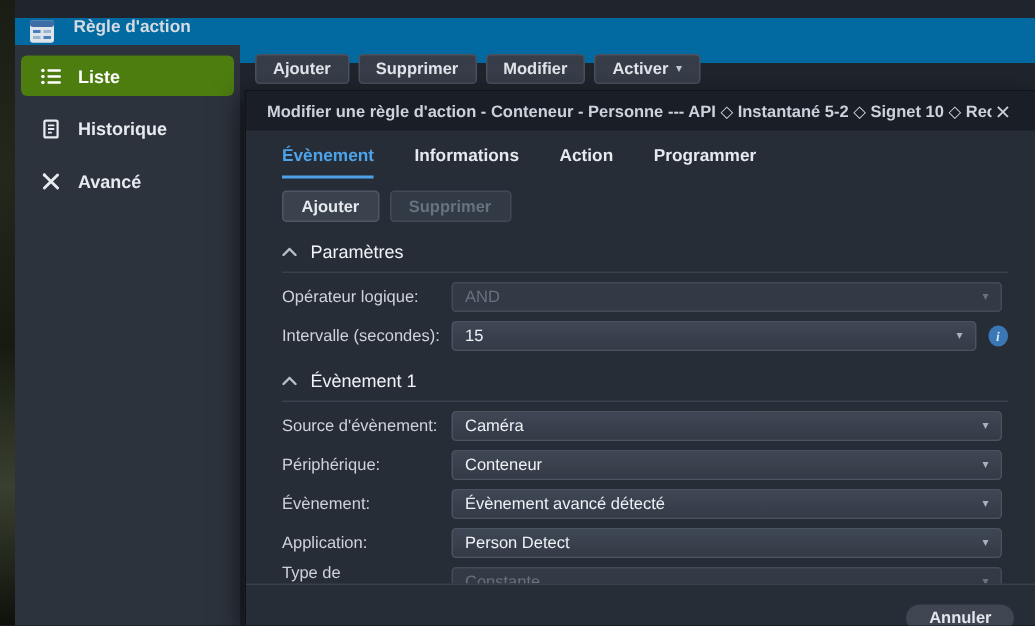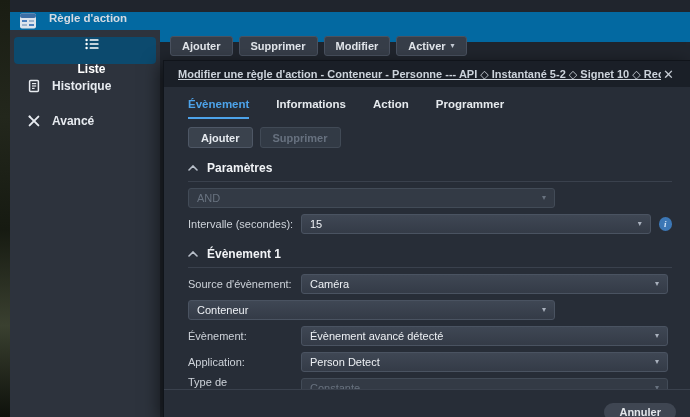--- a/index.html
+++ b/index.html
@@ -13,50 +13,50 @@
   
   .titlebar { position:absolute; left:10px; top:0; right:0; height:30px; background:#0369a1;
     display:flex; padding-left:9px;margin-top:12px; }
   .app-icon { width:18px; height:18px; flex:none; }
   .titlebar-title { margin-left:12px; font-size:11.5px; font-weight:bold; color:#d6dbe2; }
 
   
   .sidebar { position:absolute; left:10px; top:30px; width:150px; bottom:0; background:#2d333d; padding-top:7px; }
   .side-item { height:27px; margin:0 4px 8px 4px; display:flex; align-items:center; gap:11px;
     padding-left:13px; border-radius:4px; color:#e7ebf0; font-size:12px; font-weight:bold; cursor:default; }
-  .side-item.selected { background:#0c4a6e; color:#ffffff;flex-direction:column; }
+  .side-item.selected { background:#4d7c0f; color:#ffffff; }
   .side-icon { width:14px; height:14px; flex:none; display:flex; }
 
   
   .main-toolbar { position:absolute; left:170px; top:36px; display:flex; gap:6px; }
   .tb-btn { height:20px; padding:0 11px; background:#373e49; border:1px solid #4a5260; border-radius:3px;
     color:#e2e6eb; font-size:11px; font-weight:bold; display:flex; align-items:center; gap:5px; cursor:default; }
   .caret { font-size:8px; color:#c3c9d2; line-height:1; }
 
   
   .dialog { position:absolute; left:163px; top:60px; right:0; bottom:0; background:#272d37;
     box-shadow:-4px 4px 16px rgba(0,0,0,.55); display:flex; flex-direction:column; border-top:1px solid #10141a; border-left:1px solid #10141a; }
   .dlg-header { height:26px; flex:none; background:#1a1f27; display:flex; align-items:center; padding:0 14px; }
-  .dlg-title { font-size:11px; font-weight:bold; color:#ccd3db; white-space:nowrap; overflow:hidden;text-decoration:underline; }
+  .dlg-title { font-size:11px; font-weight:bold; color:#ccd3db; white-space:nowrap; overflow:hidden; }
   .dlg-close { margin-left:auto; color:#c6ccd4; font-size:13px; line-height:1; padding:1px 2px; cursor:default; }
 
   .dlg-body { flex:1; padding:10px 18px 0 24px; overflow:hidden; }
   .tabs { display:flex; gap:27px; margin-top:1px; }
   .tab { font-size:11.5px; font-weight:bold; color:#e6eaee; padding-bottom:7px; border-bottom:2px solid transparent; cursor:default; }
   .tab.active { color:#4da3ea; border-bottom-color:#4da3ea; }
 
   .dlg-actions { display:flex; gap:7px; margin-top:8px; }
   .dlg-btn { height:21px; padding:0 12px; border-radius:3px; font-size:11px; font-weight:bold;
     display:flex; align-items:center; cursor:default; }
   .dlg-btn.enabled { background:#3a424d; border:1px solid #4e5765; color:#e6eaef; }
   .dlg-btn.disabled { background:#323a45; border:1px solid #414a56; color:#67717f; }
 
   .section { margin-top:13px; }
   .section-header { display:flex; align-items:center; gap:9px; padding-bottom:6px; border-bottom:1px solid #3a414d; cursor:default; }
-  .section-title { font-size:12px; font-weight:bold; color:#f1f3f6; }
+  .section-title { font-size:12px; font-weight:normal; color:#f1f3f6; }
   .chev { display:flex; }
 
   .frow { display:flex; align-items:center; margin-top:6px; height:20px; }
   .frow-label { width:113px; flex:none; font-size:11px; color:#ced3da; }
   .ffield { width:367px; height:20px; border:1px solid #4a5361; border-radius:3px;
     background:linear-gradient(180deg,#3f4754,#343b47); display:flex; align-items:center;
     padding:0 8px; font-size:11px; color:#eef1f5; cursor:default; }
   .ffield .caret { margin-left:auto; color:#a9b1bd; }
   .ffield.disabled { background:#333a45; border-color:#424b57; color:#68727f; }
   .ffield.disabled .caret { color:#68727f; }
@@ -170,20 +170,21 @@
       <div class="section">
         <div class="section-header">
           <span class="chev">
             <svg width="10" height="6" viewBox="0 0 10 6" fill="none" stroke="#b8bfc9" stroke-width="1.6" stroke-linecap="round">
                 <polyline points="1,5 5,1 9,5"></polyline>
               </svg>
           </span>
           <span class="section-title">Paramètres</span>
         </div>
         <div class="frow">
+          <span class="frow-label">Opérateur logique:</span>
           <div class="ffield disabled">
             <span>AND</span>
             <span class="caret">▾</span>
           </div>
         </div>
         <div class="frow">
           <span class="frow-label">Intervalle (secondes):</span>
           <div class="ffield">
             <span>15</span>
             <span class="caret">▾</span>
@@ -204,20 +205,21 @@
           <span class="section-title">Évènement 1</span>
         </div>
         <div class="frow">
           <span class="frow-label">Source d'évènement:</span>
           <div class="ffield">
             <span>Caméra</span>
             <span class="caret">▾</span>
           </div>
         </div>
         <div class="frow">
+          <span class="frow-label">Périphérique:</span>
           <div class="ffield">
             <span>Conteneur</span>
             <span class="caret">▾</span>
           </div>
         </div>
         <div class="frow">
           <span class="frow-label">Évènement:</span>
           <div class="ffield">
             <span>Évènement avancé détecté</span>
             <span class="caret">▾</span>

